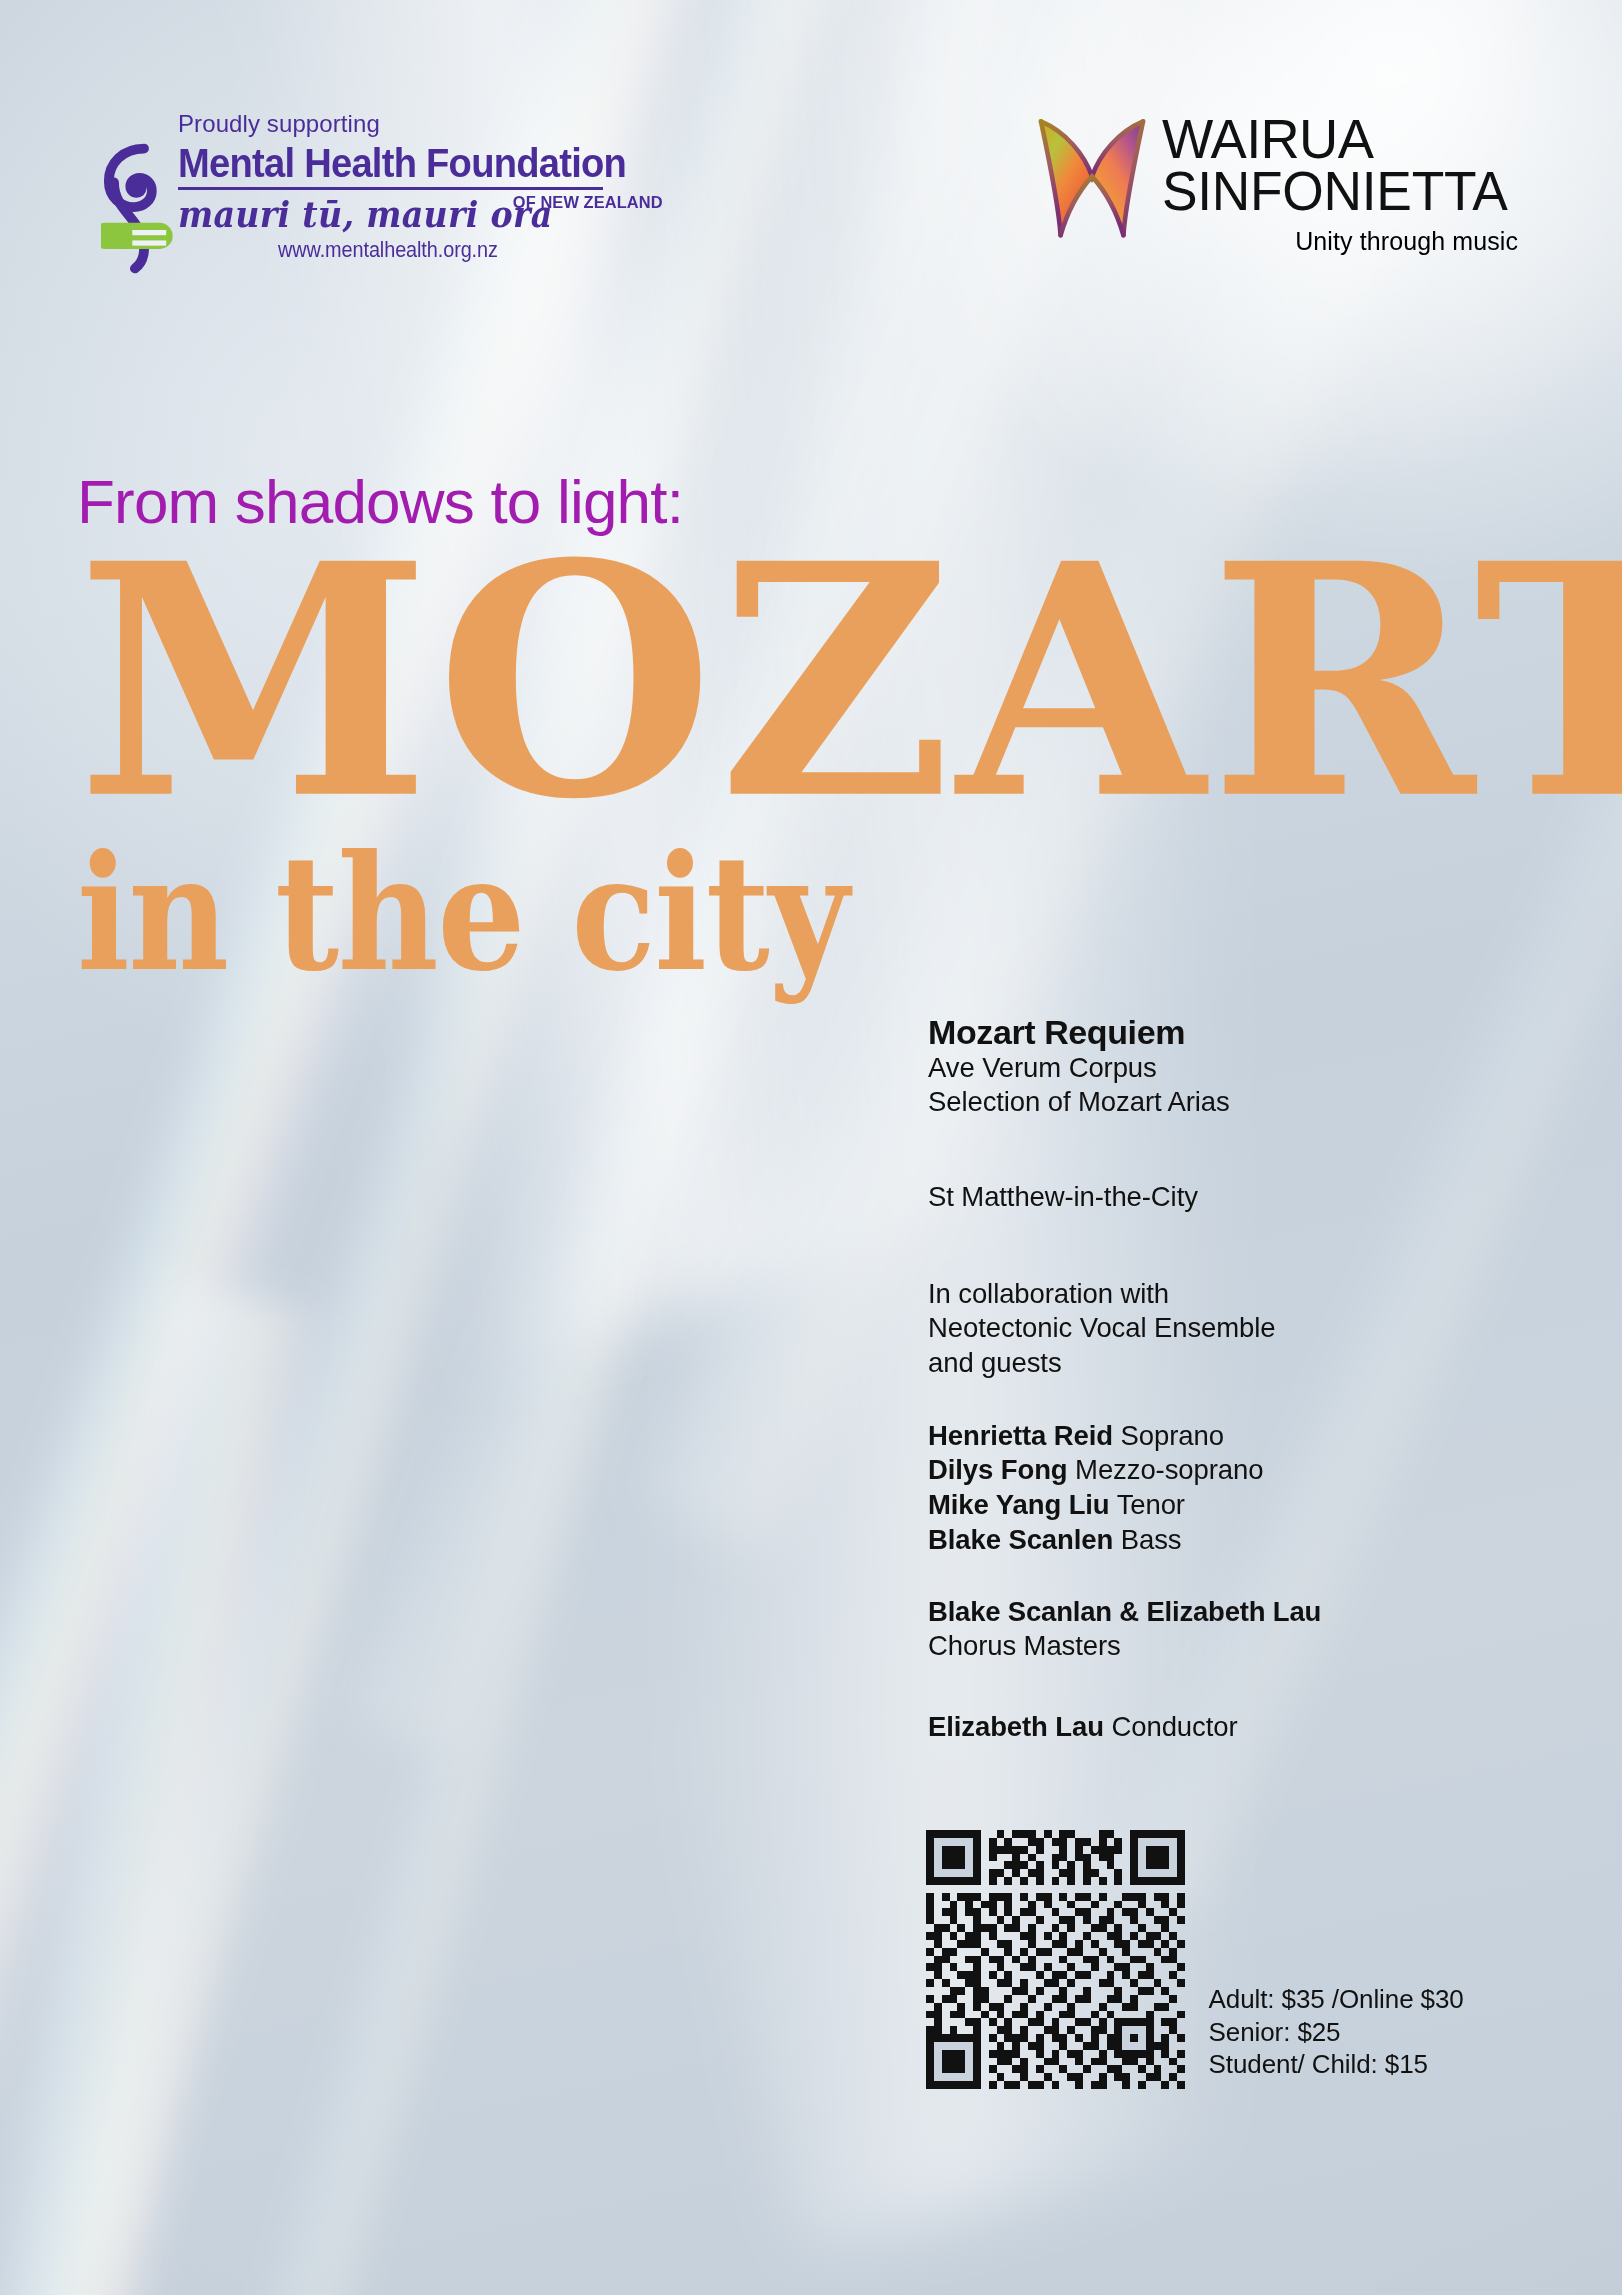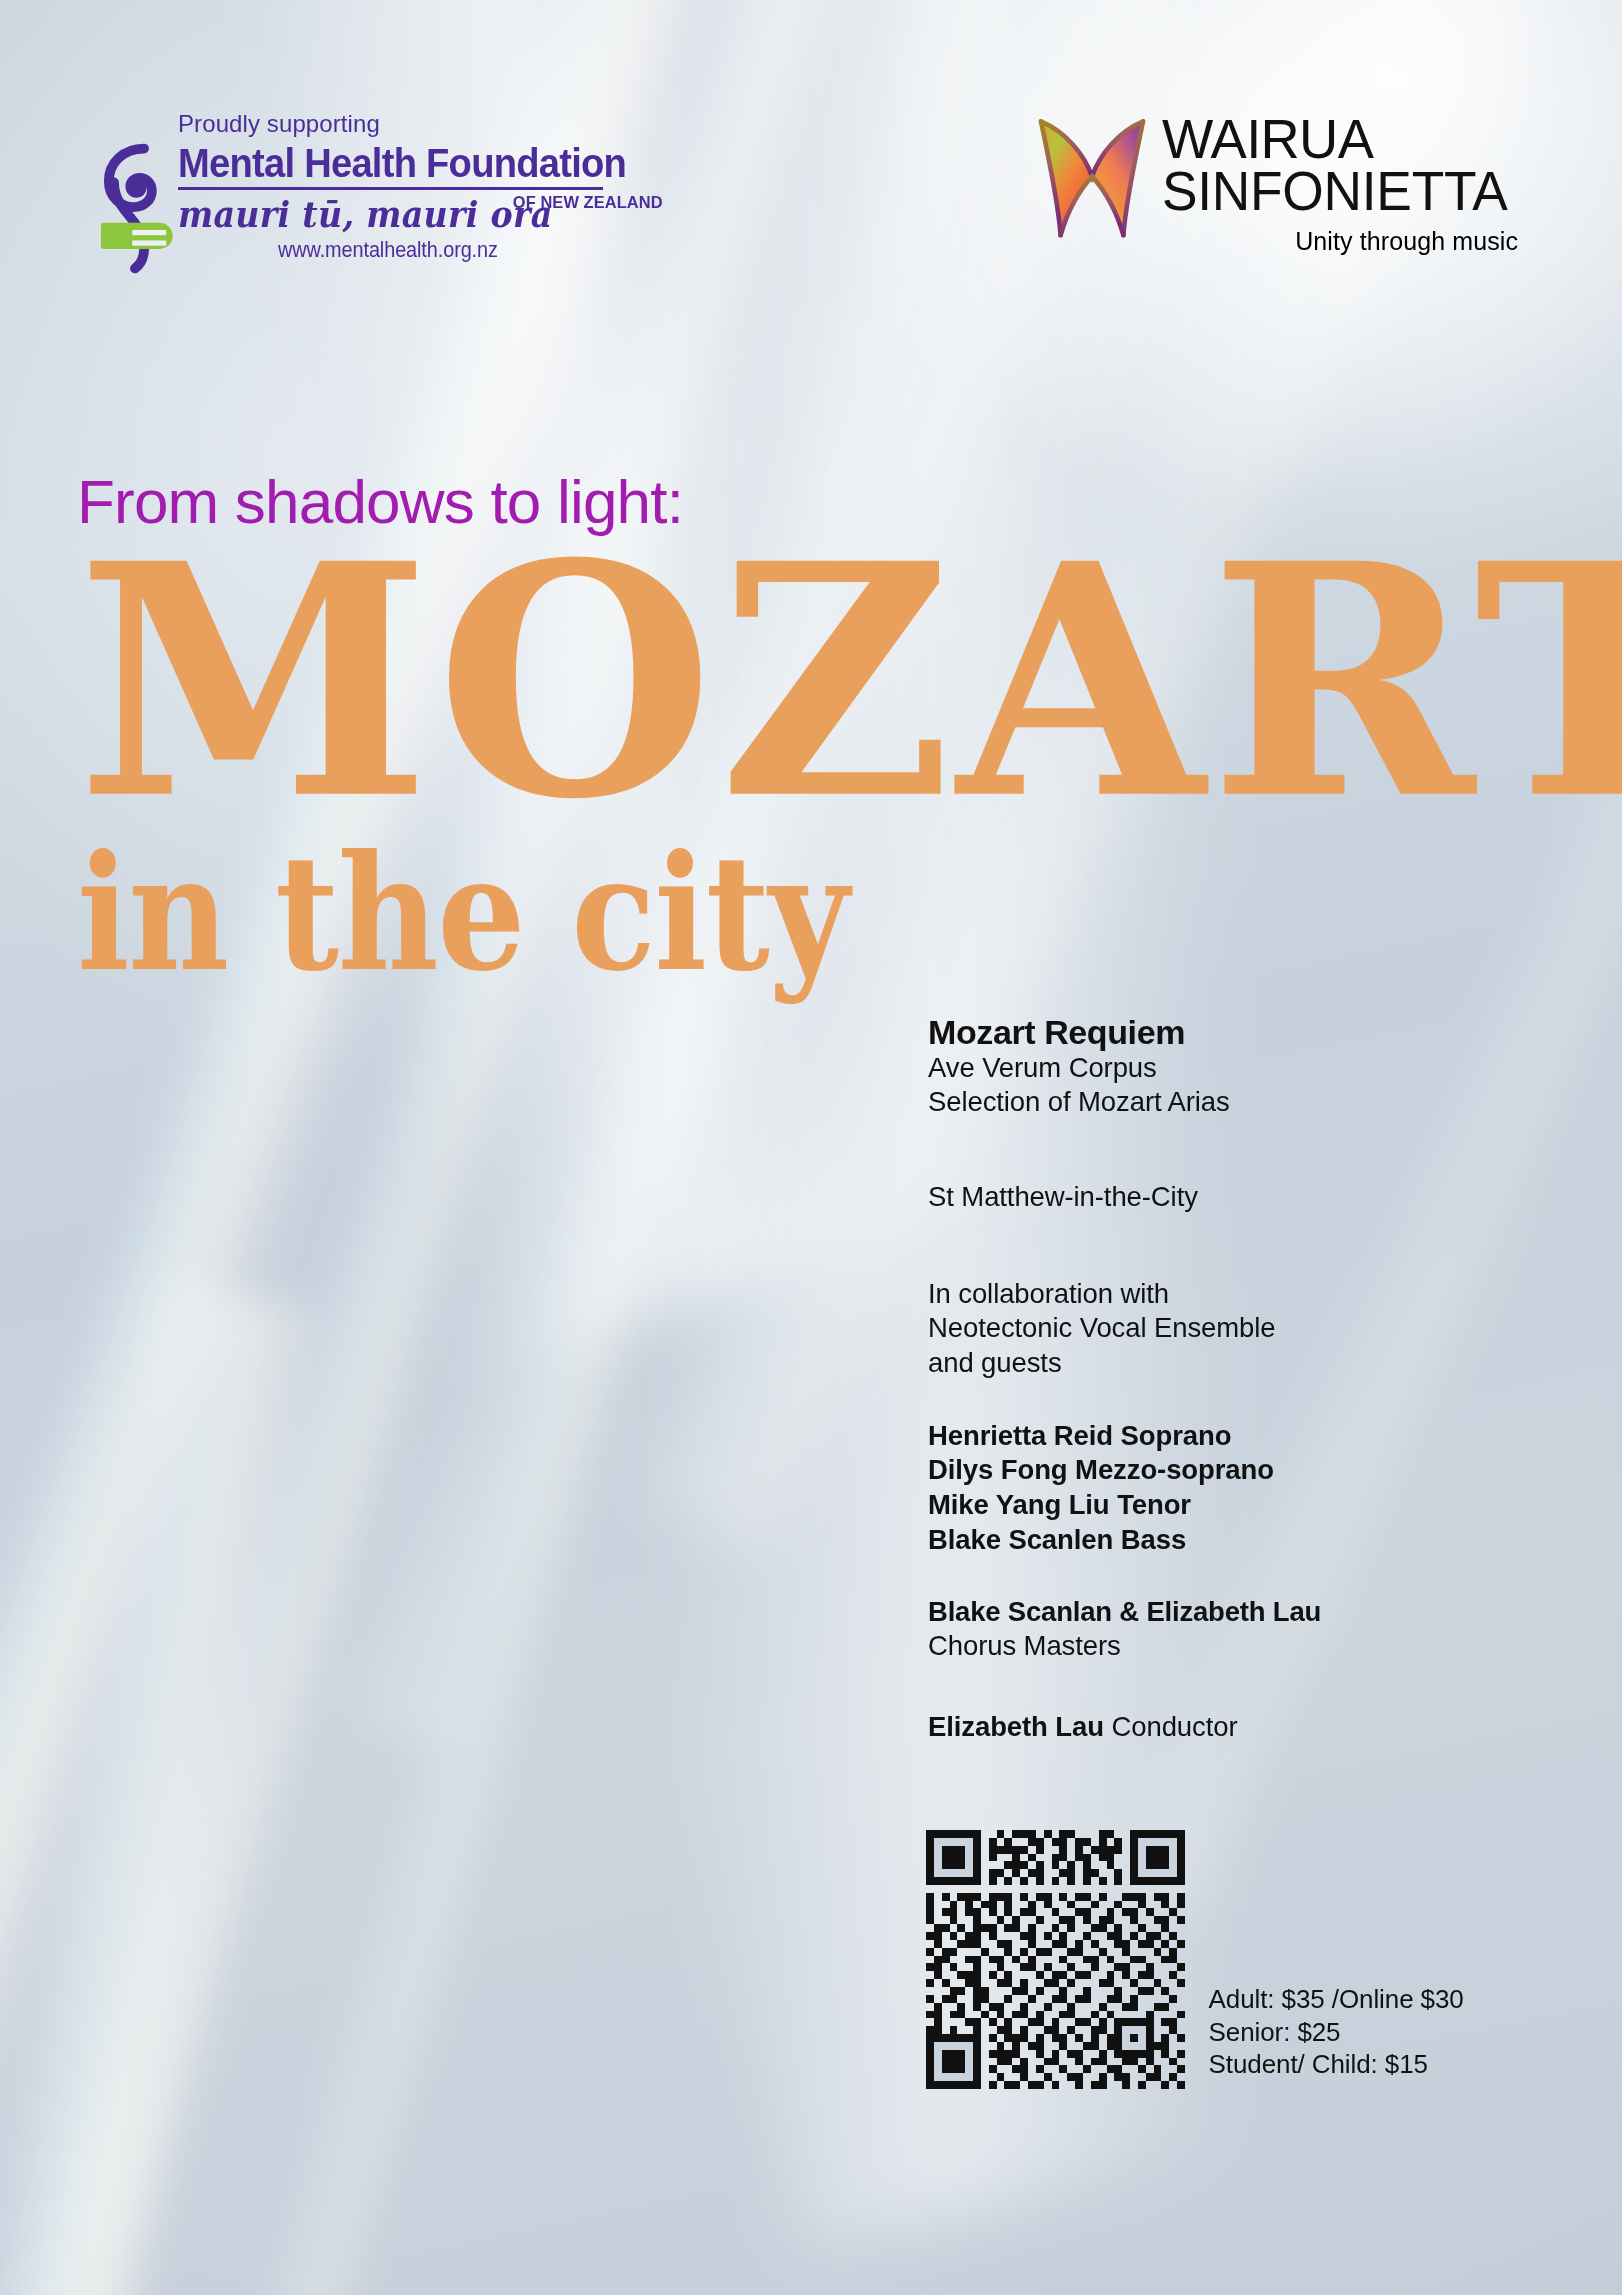--- a/index.html
+++ b/index.html
@@ -245,21 +245,21 @@
   .d-block{margin-bottom:0;}
   .prog-title{font-size:34px;font-weight:bold;letter-spacing:-0.4px;line-height:1.12;}
   .prog-line{font-size:27.5px;letter-spacing:-0.1px;line-height:1.22;}
   .gap-lg{height:62px;}
   .gap-md{height:48px;}
   .gap-sm{height:38px;}
   .when{font-size:27.5px;letter-spacing:-0.1px;line-height:1.26;}
   .collab{font-size:27.5px;letter-spacing:-0.1px;line-height:1.26;}
   .soloist{font-size:27.5px;letter-spacing:-0.1px;line-height:1.26;white-space:nowrap;}
   .soloist b{font-weight:bold;}
-  .soloist span.role{font-weight:700;}
+  .soloist span.role{font-weight:400;}
   .chorus-names{font-size:27.5px;font-weight:bold;letter-spacing:-0.2px;line-height:1.22;}
   .chorus-role{font-size:27.5px;font-weight:400;letter-spacing:-0.1px;line-height:1.22;}
   .conductor{font-size:27.5px;letter-spacing:-0.1px;line-height:1.22;}
   .conductor b{font-weight:bold;}
 
   
   .qr-area{position:absolute;left:926px;top:1830px;display:flex;align-items:center;}
   .qr{width:259px;height:259px;display:block;}
   .prices{
     margin-left:23.6px;margin-top:145px;

